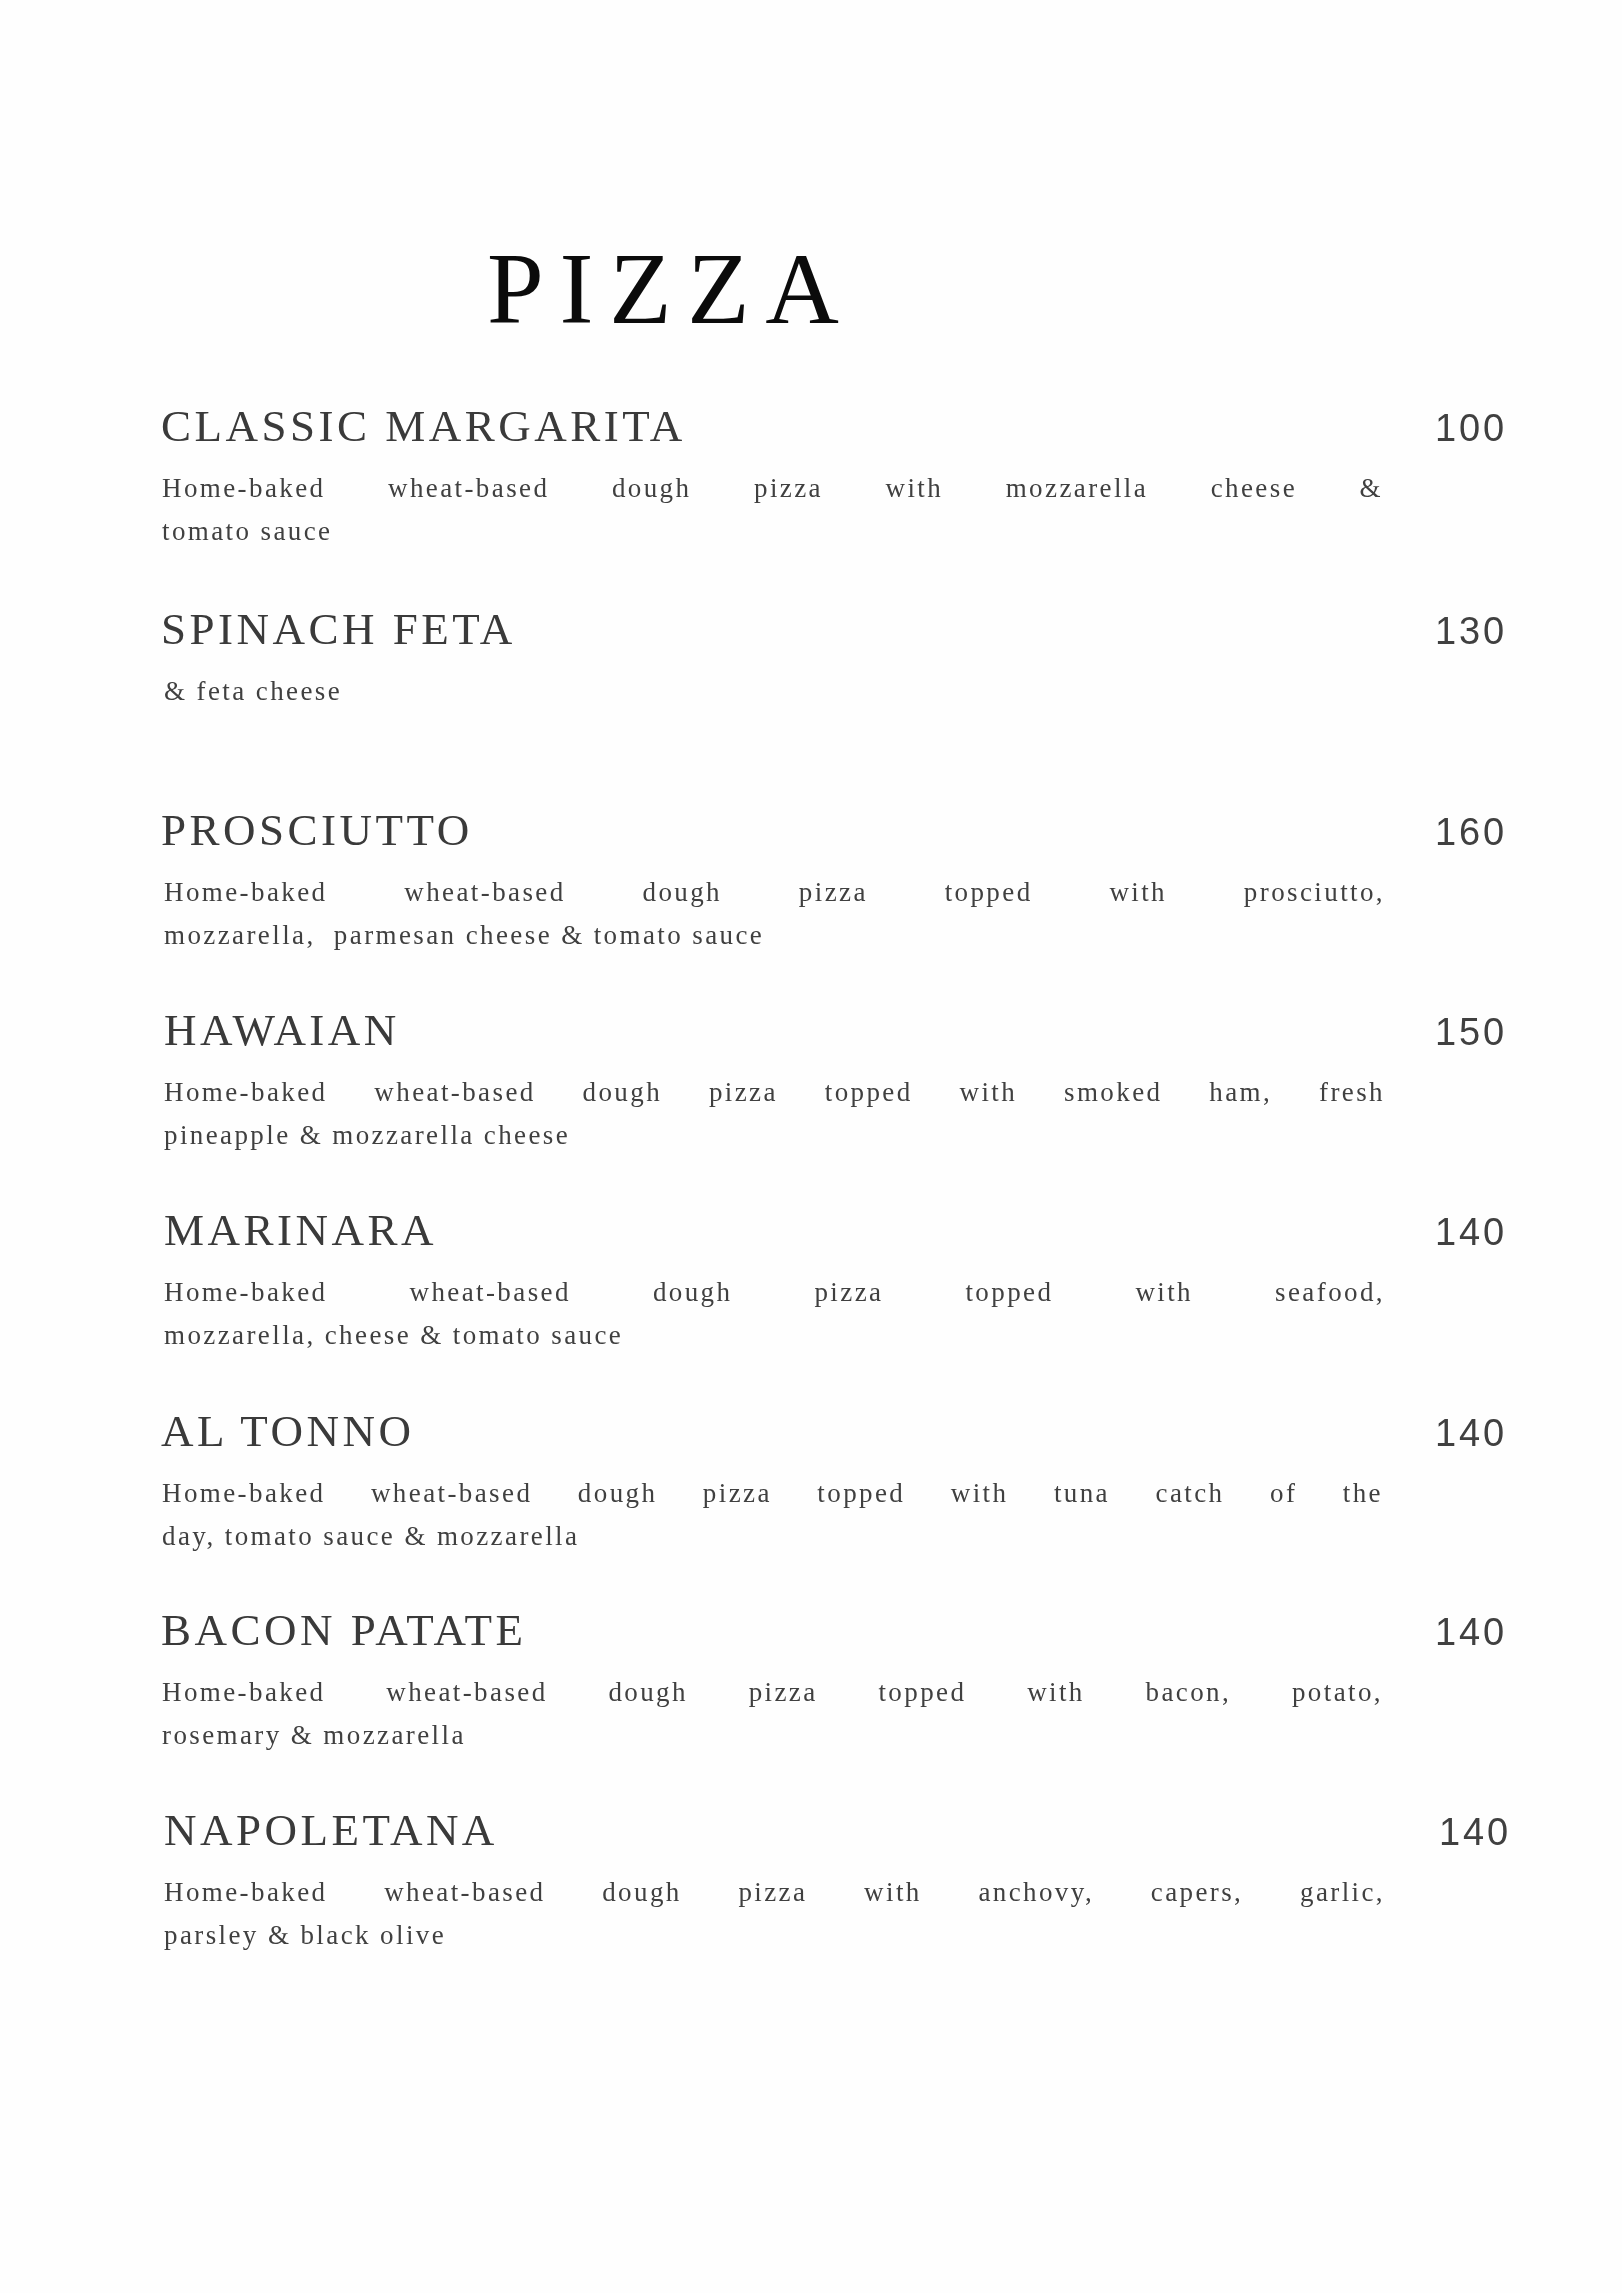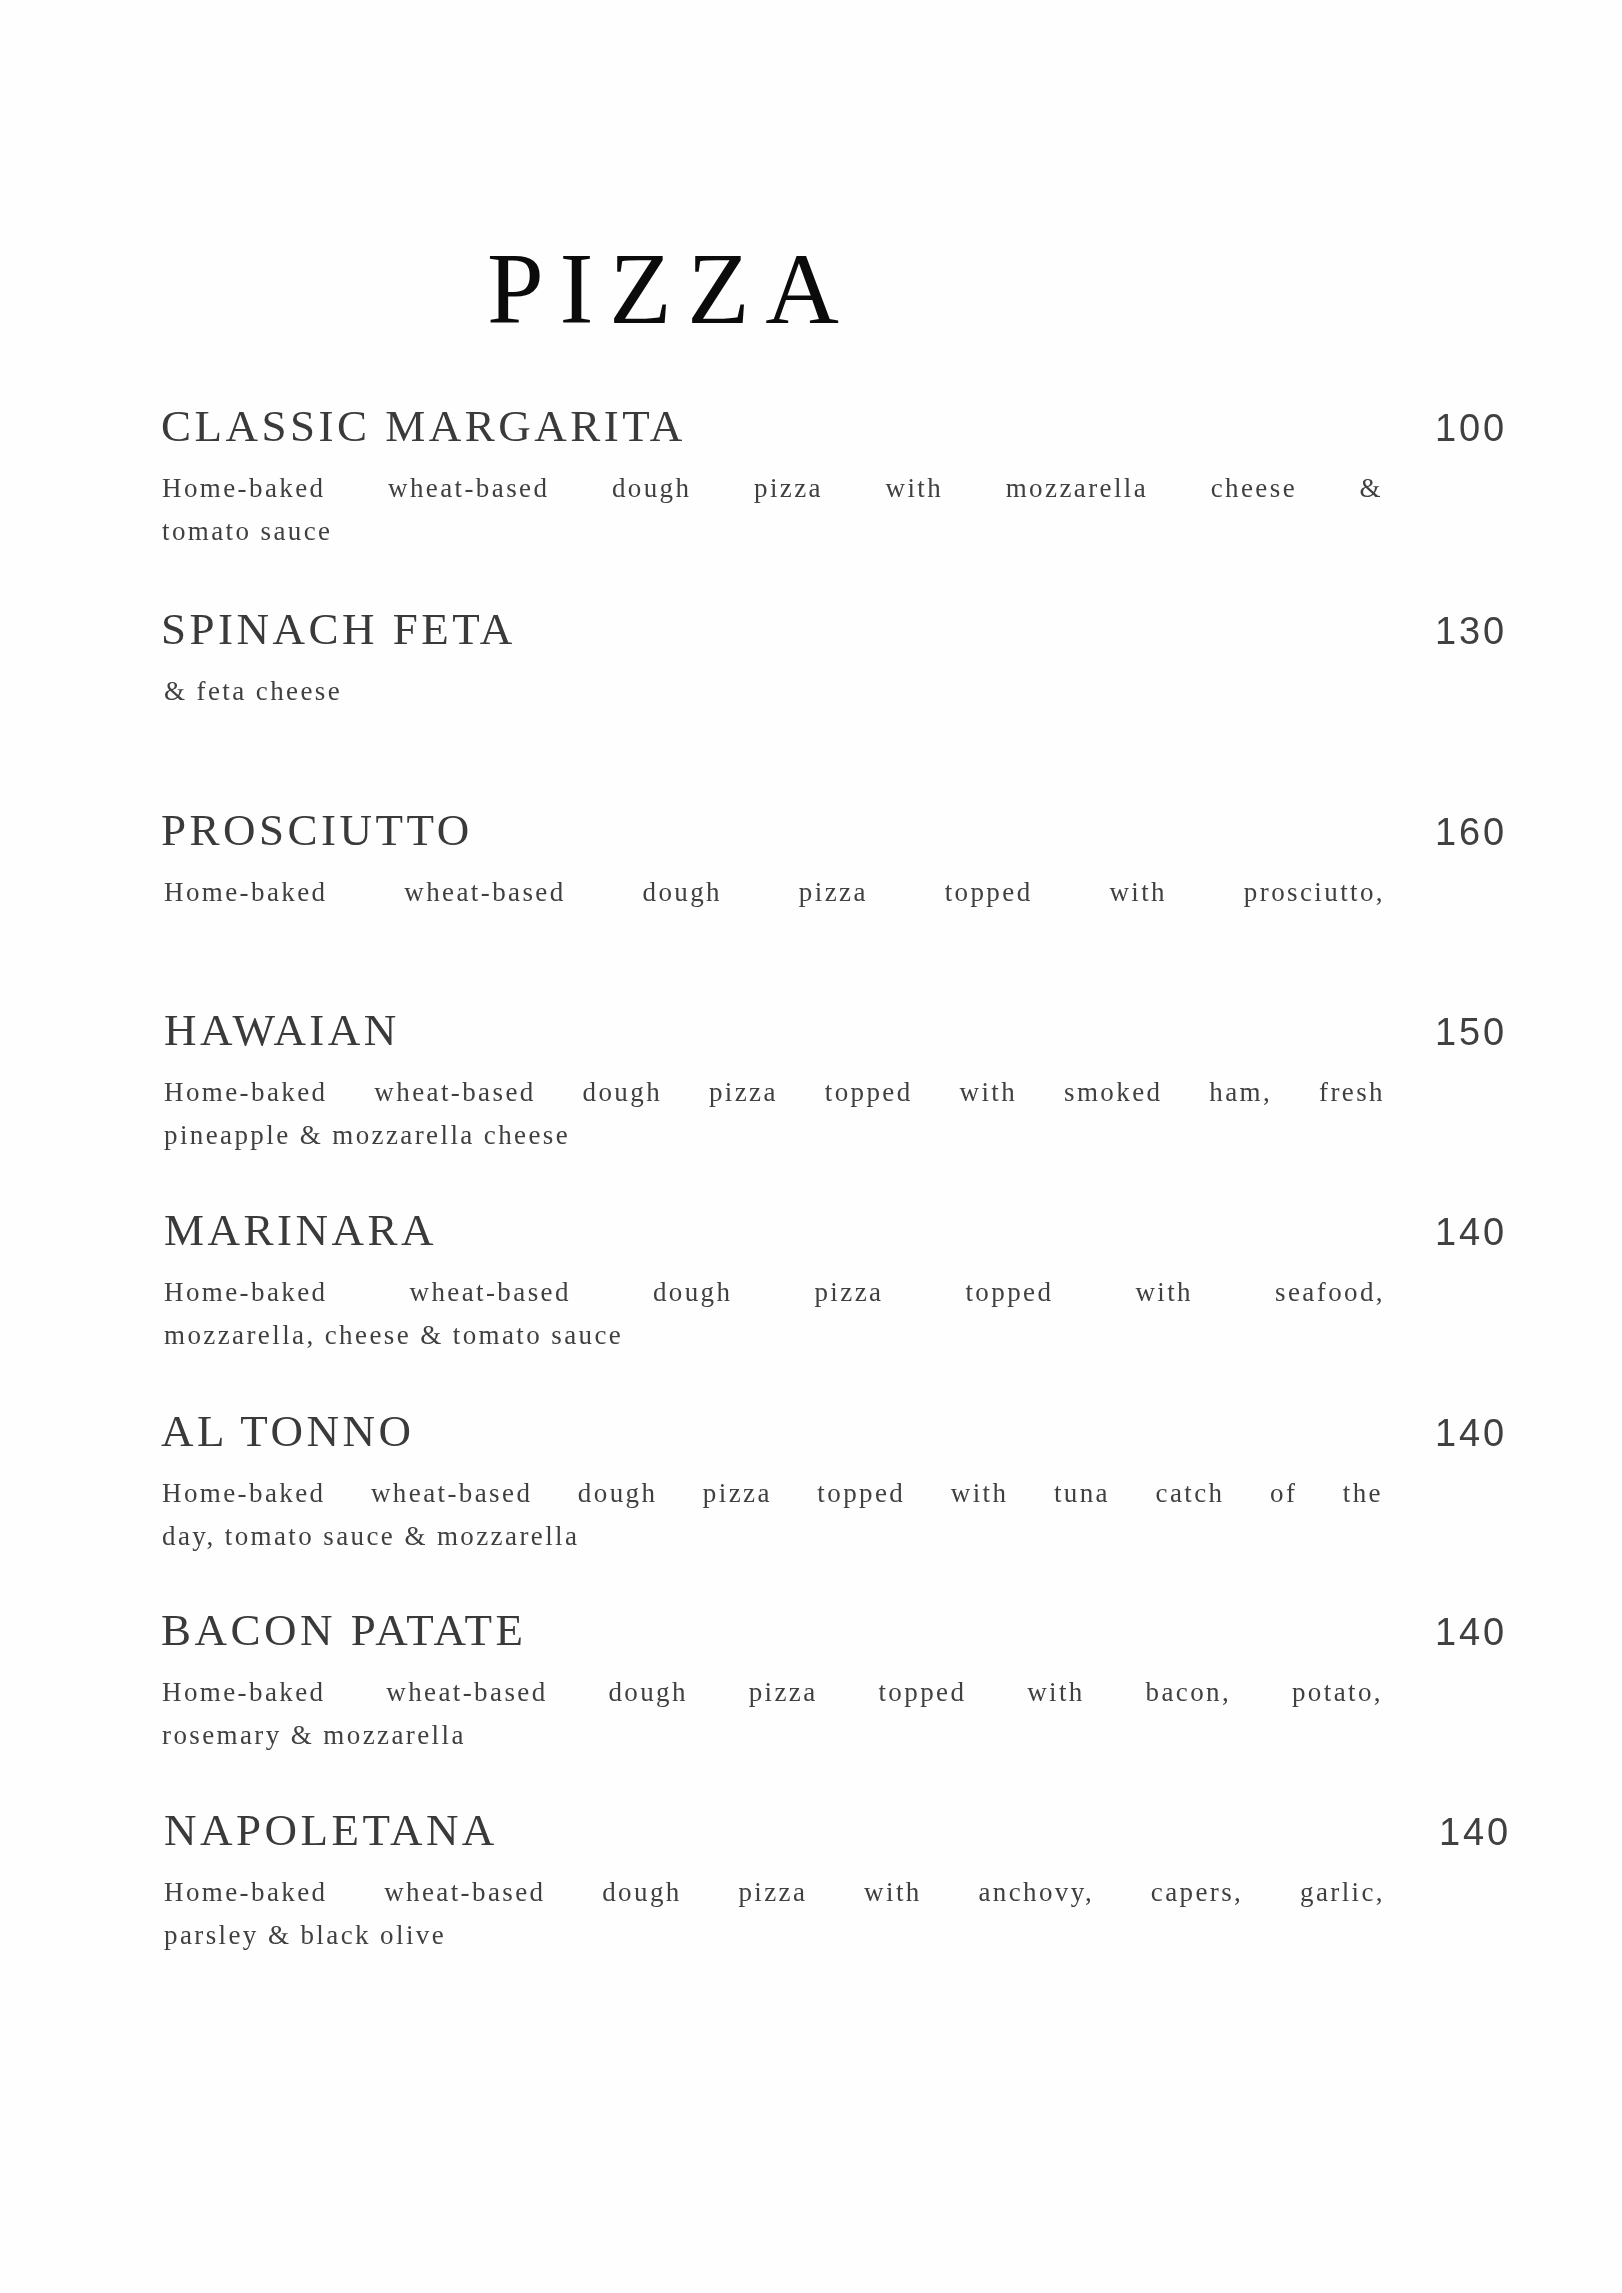--- a/index.html
+++ b/index.html
@@ -70,20 +70,21 @@
       <span class="item-price">130</span>
       <p class="item-desc">
         <span class="desc-line">&amp; feta cheese</span>
       </p>
     </div>
     <div class="item">
       <h2 class="item-name">PROSCIUTTO</h2>
       <span class="item-price">160</span>
       <p class="item-desc">
         <span class="desc-line justify">Home-baked wheat-based dough pizza topped with prosciutto,</span>
+        <span class="desc-line">mozzarella,  parmesan cheese &amp; tomato sauce</span>
       </p>
     </div>
     <div class="item">
       <h2 class="item-name">HAWAIAN</h2>
       <span class="item-price">150</span>
       <p class="item-desc">
         <span class="desc-line justify">Home-baked wheat-based dough pizza topped with smoked ham, fresh</span>
         <span class="desc-line">pineapple &amp; mozzarella cheese</span>
       </p>
     </div>

